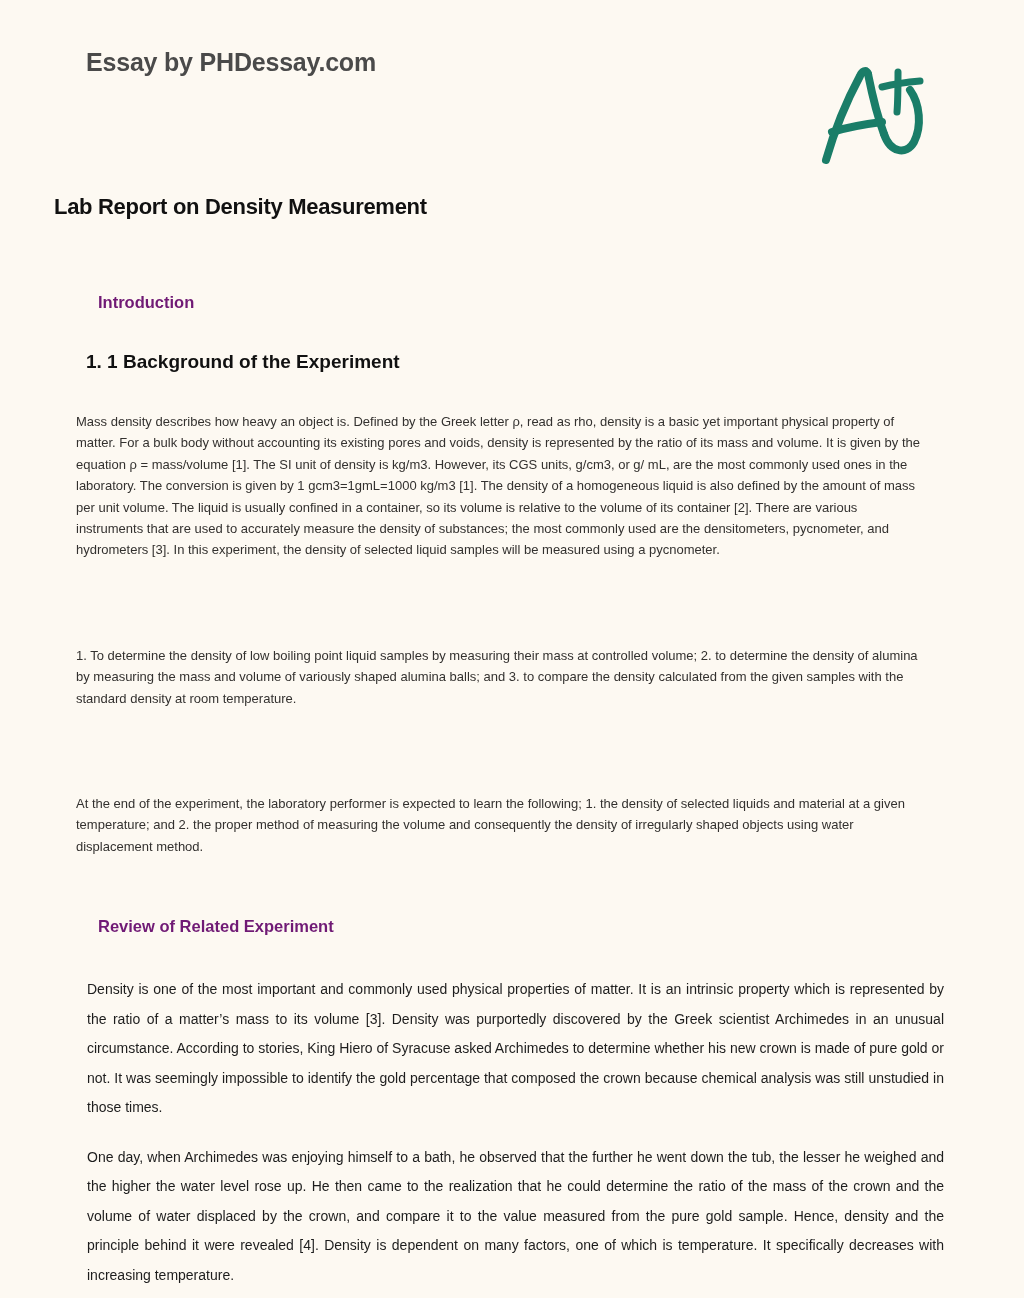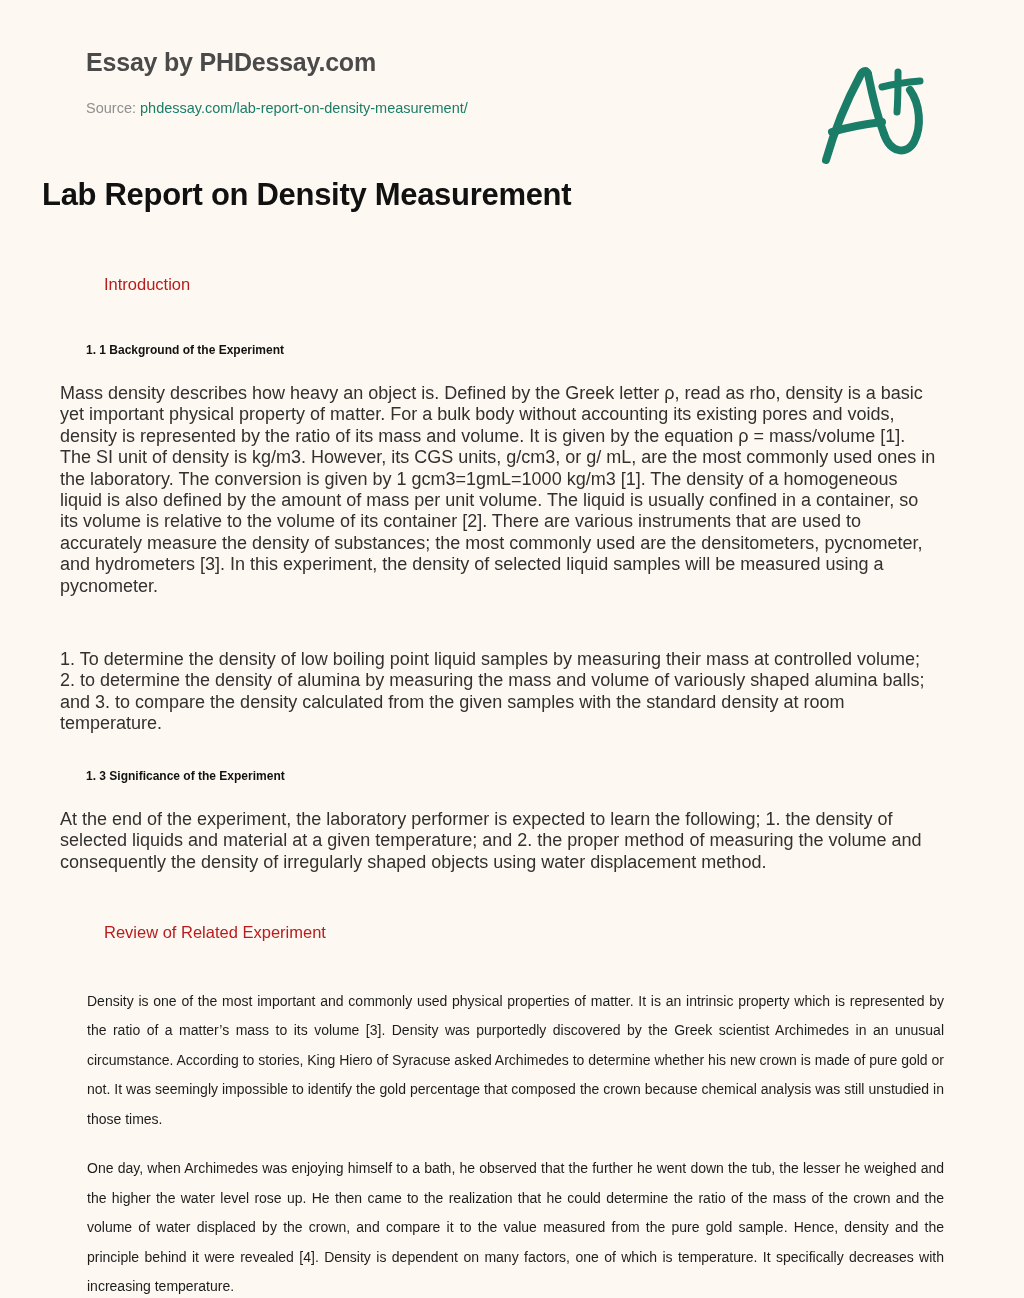--- a/index.html
+++ b/index.html
@@ -72,51 +72,51 @@
 
   
   .doc {
     position: absolute;
     left: 0;
     top: 175px;
     width: 1024px;
   }
 
   .doc-title {
-    margin: 0;
+    margin: 12px;
     padding: 0 42px;
-    font-size: 31px;
+    font-size: 22px;
     font-weight: bold;
     color: #111111;
     letter-spacing: -0.3px;
     line-height: 40px;
   }
 
   .h-plain {
-    margin: 18px;
+    margin: 12px;
     padding: 0 86px;
     font-size: 16.5px;
-    font-weight: normal;
-    color: #b91c1c;
+    font-weight: bold;
+    color: #701a75;
     line-height: 22px;
   }
 
   .h-sub {
     margin: 0;
     padding: 0 86px;
-    font-size: 12px;
+    font-size: 19px;
     font-weight: bold;
     color: #111111;
     line-height: 22px;
   }
 
   .p-small {
-    margin: 0;
+    margin: 16px;
     padding: 0 86px 0 60px;
-    font-size: 18px;
+    font-size: 13px;
     line-height: 21.4px;
     color: #33312f;
     text-align: left;
   }
 
   .p-large {
     margin: 0;
     padding: 0 80px 0 87px;
     font-size: 14px;
     line-height: 29.5px;
@@ -132,24 +132,20 @@
 </style>
 </head>
 <body>
 
 <div class="page">
 
   <div class="site-header">
 
     <div class="brand-title">Essay by PHDessay.com</div>
 
-    <div class="source-line">
-      <span class="source-label">Source:</span>
-      <span class="source-url">phdessay.com/lab-report-on-density-measurement/</span>
-    </div>
 
     <div class="logo">
       <svg viewBox="0 0 118 108" xmlns="http://www.w3.org/2000/svg">
         <g fill="none" stroke="#1a7d68" stroke-linecap="round" stroke-linejoin="round">
 
           <path d="M14 100 C 22 72, 34 42, 48 16 C 50 11, 54 9, 56 14" stroke-width="8"></path>
 
           <path d="M56 14 C 60 34, 66 58, 72 74" stroke-width="8"></path>
 
           <path d="M20 72 C 36 67, 54 64, 70 62" stroke-width="8"></path>
@@ -183,21 +179,20 @@
 
     <div class="sp-30"></div>
 
 
     <div class="sp-22"></div>
 
     <p class="p-small">1. To determine the density of low boiling point liquid samples by measuring their mass at controlled volume; 2. to determine the density of alumina by measuring the mass and volume of variously shaped alumina balls; and 3. to compare the density calculated from the given samples with the standard density at room temperature.</p>
 
     <div class="sp-30"></div>
 
-    <div class="h-sub">1. 3 Significance of the Experiment</div>
 
     <div class="sp-22"></div>
 
     <p class="p-small">At the end of the experiment, the laboratory performer is expected to learn the following; 1. the density of selected liquids and material at a given temperature; and 2. the proper method of measuring the volume and consequently the density of irregularly shaped objects using water displacement method.</p>
 
     <div class="sp-30"></div>
 
     <div class="h-plain">Review of Related Experiment</div>
 
     <div class="sp-26"></div>

